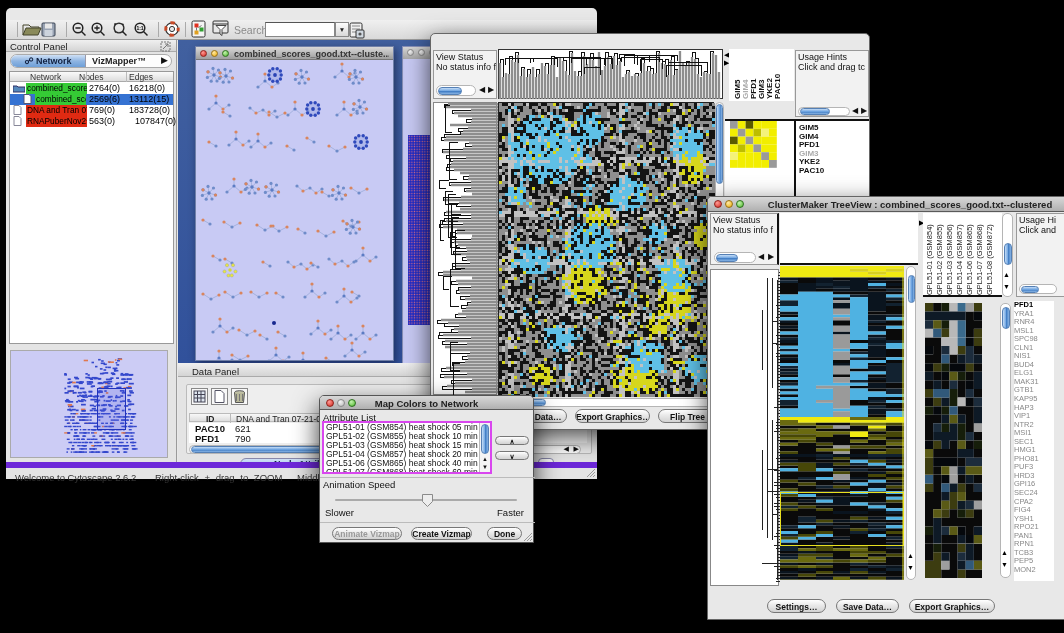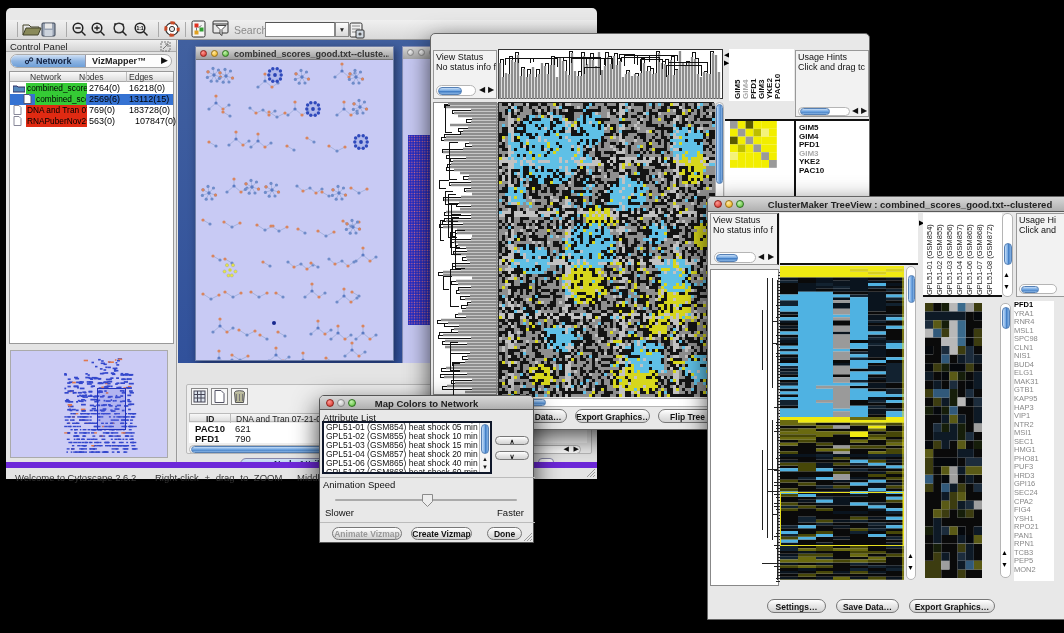--- a/index.html
+++ b/index.html
@@ -842,20 +842,23 @@
             <use href="#pr2" x="129" y="298"></use>
             <use href="#tr5" x="148" y="290"></use>
             <use href="#st6y" x="33" y="210"></use>
             <circle cx="77" cy="263" r="2" fill="#16288e"></circle>
           </svg>
         </div>
   </div>
  </div>
 
  <div style="position:absolute;left:172px;top:355px;width:419px;height:99px;background:#e4e4e4">
+  <div style="position:absolute;left:0;top:0;width:100%;height:14px;background:linear-gradient(#f0f0f0,#d4d4d4);border-bottom:1px solid #aaa">
+   <span style="position:absolute;left:14px;top:3px;font-size:9.5px;color:#222">Data Panel</span>
+  </div>
   <div style="position:absolute;left:8px;top:21px;width:406px;height:70px;background:#eee;border:1px solid #bbb;border-radius:2px">
    <svg width="60" height="20" style="position:absolute;left:4px;top:3px">
     <rect x="0.5" y="0.5" width="16" height="16" fill="#f8f8f8" stroke="#888"></rect>
           <g stroke="#445" stroke-width="1">
             <rect x="3" y="3" width="11" height="11" fill="#dde4ee" stroke="#445"></rect>
             <path d="M3 6.5h11M3 10h11M6.5 3v11M10 3v11"></path>
           </g>
     <rect x="20.5" y="0.5" width="16" height="16" fill="#f8f8f8" stroke="#888"></rect>
           <path d="M24 14.5V2.5h6l3 3v9z" fill="#fff" stroke="#556"></path>
     <rect x="40.5" y="0.5" width="16" height="16" fill="#f8f8f8" stroke="#888"></rect>
@@ -1106,21 +1109,21 @@
  <div class="pill" style="left:201px;top:402px;width:86px;height:14px;line-height:14px">Export Graphics…</div>
 </div>
 <div class="win" id="dlg" style="left:319px;top:395px;width:215px;height:148px;border:1px solid #555;border-radius:5px 5px 0 0;box-shadow:0 10px 26px rgba(0,0,0,.8)">
  <div class="tbar" style="height:14px">
   <div class="dot red" style="left:6px;top:3px"></div>
       <div class="dot gry" style="left:17px;top:3px"></div>
       <div class="dot grn" style="left:28px;top:3px"></div>
   <div class="ttl" style="top:2px;font-size:9.5px">Map Colors to Network</div>
  </div>
  <div style="position:absolute;left:3px;top:16px;font-size:9.5px;color:#111">Attribute List</div>
- <div style="position:absolute;left:2px;top:25px;width:170px;height:53px;background:#fff;border:2px solid #0f172a;font-size:8.5px;line-height:9px;color:#111;overflow:hidden">
+ <div style="position:absolute;left:2px;top:25px;width:170px;height:53px;background:#fff;border:2px solid #d946ef;font-size:8.5px;line-height:9px;color:#111;overflow:hidden">
   <div style="padding-left:2px">GPL51-01 (GSM854) heat shock 05 min<br>GPL51-02 (GSM855) heat shock 10 min<br>GPL51-03 (GSM856) heat shock 15 min<br>GPL51-04 (GSM857) heat shock 20 min<br>GPL51-06 (GSM865) heat shock 40 min<br>GPL51-07 (GSM868) heat shock 60 min</div>
   <div style="position:absolute;right:0;top:0;width:11px;height:49px;background:#f4f4f4;border-left:1px solid #bbb">
    <div class="sb-th" style="left:1px;top:1px;width:8px;height:30px;border-radius:4px;background:linear-gradient(90deg,#c5ddf7,#6ea4e0 50%,#3f7cc4 55%,#88b4e4)"></div>
    <span style="position:absolute;left:2px;top:32px;font-size:6px">▲</span>
         <span style="position:absolute;left:2px;top:40px;font-size:6px">▼</span>
   </div>
  </div>
  <div class="pill" style="left:175px;top:40px;width:34px;height:9px;line-height:9px;font-size:7px">∧</div>
  <div class="pill" style="left:175px;top:55px;width:34px;height:9px;line-height:9px;font-size:7px">∨</div>
  <div style="position:absolute;left:0;top:81px;width:215px;height:1px;background:#bbb"></div>

